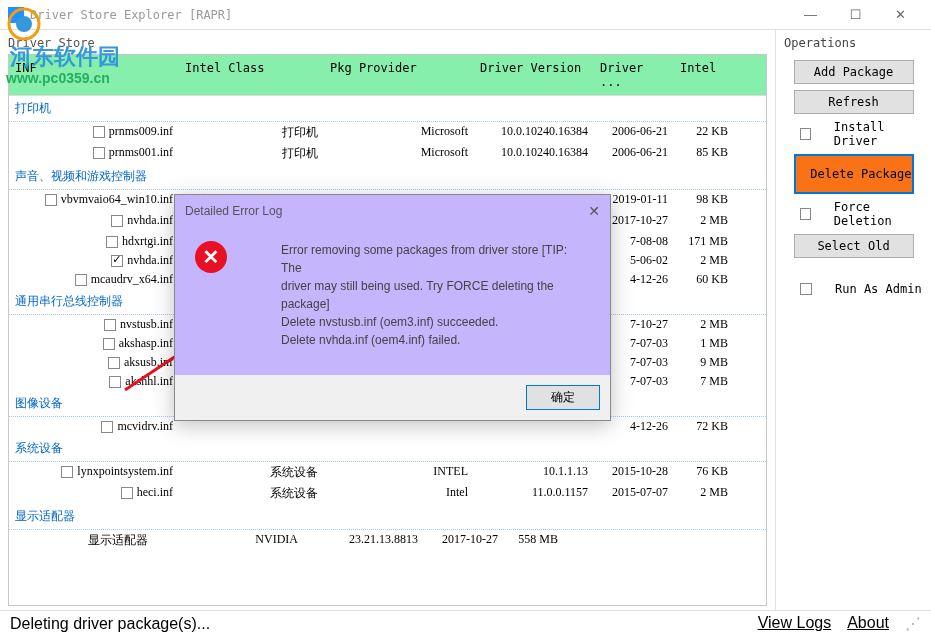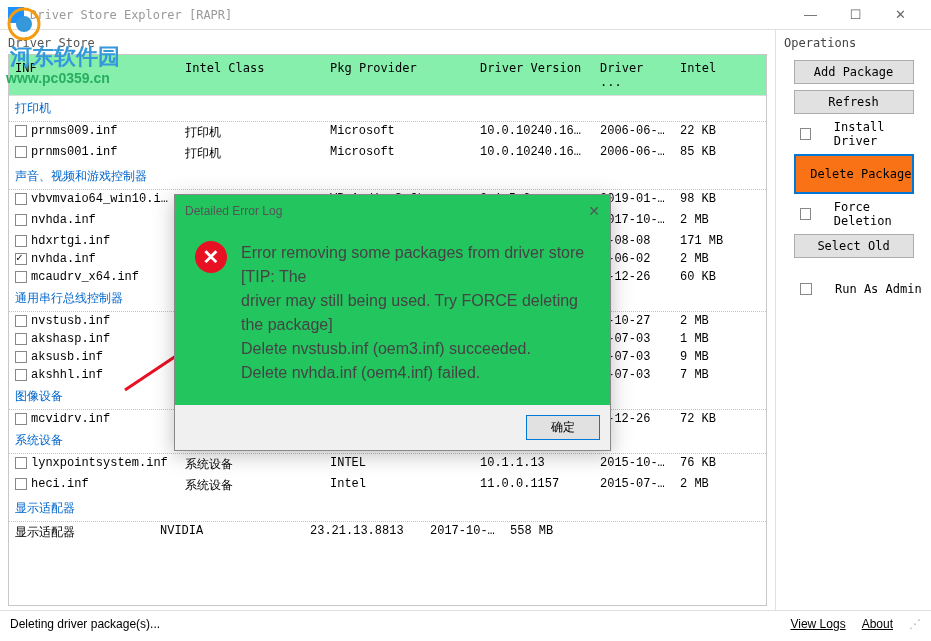--- a/index.html
+++ b/index.html
@@ -25,42 +25,42 @@
 .grid-header { display: flex; border-bottom: 1px solid #ddd; font-family: Consolas, monospace; background: #86efac; padding: 4px 0; position: sticky; top: 0; }
 .grid-header div { padding: 2px 6px; }
 .col-inf { width: 170px; }
 .col-class { width: 145px; }
 .col-prov { width: 150px; }
 .col-ver { width: 120px; }
 .col-date { width: 80px; }
 .col-size { width: 60px; }
 
 .group-row { color: #0066cc; padding: 4px 6px; font-size: 12px; border-bottom: 1px dotted #a8c8e8; }
-.data-row { display: flex; padding: 1px 0; font-family: Liberation Mono, monospace; font-size: 12px; white-space: nowrap; }
+.data-row { display: flex; padding: 1px 0; font-family: Liberation Serif, serif; font-size: 12px; white-space: nowrap; text-align: right; }
 .data-row > div { padding: 1px 6px; overflow: hidden; text-overflow: ellipsis; }
 .chk { width: 12px; height: 12px; border: 1px solid #888; display: inline-block; vertical-align: middle; margin-right: 4px; background: #fff; position: relative; }
 .chk.checked::after { content: "✓"; position: absolute; top: -3px; left: 0; font-size: 11px; color: #000; }
 
 .right-pane { width: 156px; border-left: 1px solid #e0e0e0; padding: 6px 8px; font-family: Consolas, monospace; }
 .ops-title { font-size: 12px; margin-bottom: 10px; color: #444; }
 .ops-btn { display: block; width: 120px; margin: 0 auto 6px; padding: 4px 0; border: 1px solid #adadad; background: #e1e1e1; text-align: center; font-family: Consolas, monospace; font-size: 12px; cursor: pointer; }
 .ops-btn.selected { border: 2px solid #0078d7; background: #f97316; padding: 11px 0; text-align: right; }
 .ops-check { display: flex; align-items: center; margin: 4px 0 6px 16px; font-size: 12px; gap: 19px; }
 
-.status-bar { border-top: 1px solid #e0e0e0; height: 26px; display: flex; align-items: center; padding: 0 10px; font-size: 12px; justify-content: space-between; }
+.status-bar { border-top: 1px solid #e0e0e0; height: 26px; display: flex; align-items: center; padding: 0 10px; font-size: 16px; justify-content: space-between; }
 .status-links { display: flex; gap: 16px; }
 .status-link { text-decoration: underline; cursor: pointer; }
 
-.dialog { position: absolute; left: 174px; top: 194px; width: 437px; background: #22c55e; border: 1px solid #888; box-shadow: 0 4px 20px rgba(0,0,0,0.25); z-index: 100; font-family: "Segoe UI", Arial, sans-serif; }
+.dialog { position: absolute; left: 174px; top: 194px; width: 437px; background: #c4b5fd; border: 1px solid #888; box-shadow: 0 4px 20px rgba(0,0,0,0.25); z-index: 100; font-family: "Segoe UI", Arial, sans-serif; }
 .dialog-title { padding: 8px 10px; font-size: 12px; color: #555; display: flex; justify-content: space-between; align-items: center; }
 .dialog-close { cursor: pointer; font-size: 14px; }
 .dialog-body { padding: 14px 20px 20px; display: flex; gap: 14px; }
 .err-icon { width: 32px; height: 32px; border-radius: 50%; background: #e81123; color: #fff; display: flex; align-items: center; justify-content: center; font-size: 20px; font-weight: bold; flex-shrink: 0; }
-.dialog-msg { font-size: 16px; color: #444; line-height: 1.5; }
-.dialog-foot { background: #f0f0f0; padding: 10px; text-align: right; }
+.dialog-msg { font-size: 12px; color: #444; line-height: 1.5; margin-left: 40px; }
+.dialog-foot { background: #f0f0f0; padding: 10px; text-align: right; margin-top: 6px; }
 .dialog-ok { border: 1px solid #0078d7; background: #e1e1e1; padding: 3px 24px; font-size: 12px; cursor: pointer; }
 
 .arrow { position: absolute; z-index: 90; pointer-events: none; }
 </style>
 </head>
 <body>
 
 <div class="watermark">
   <div class="wm-logo">
     <svg width="36" height="36" viewBox="0 0 36 36">

